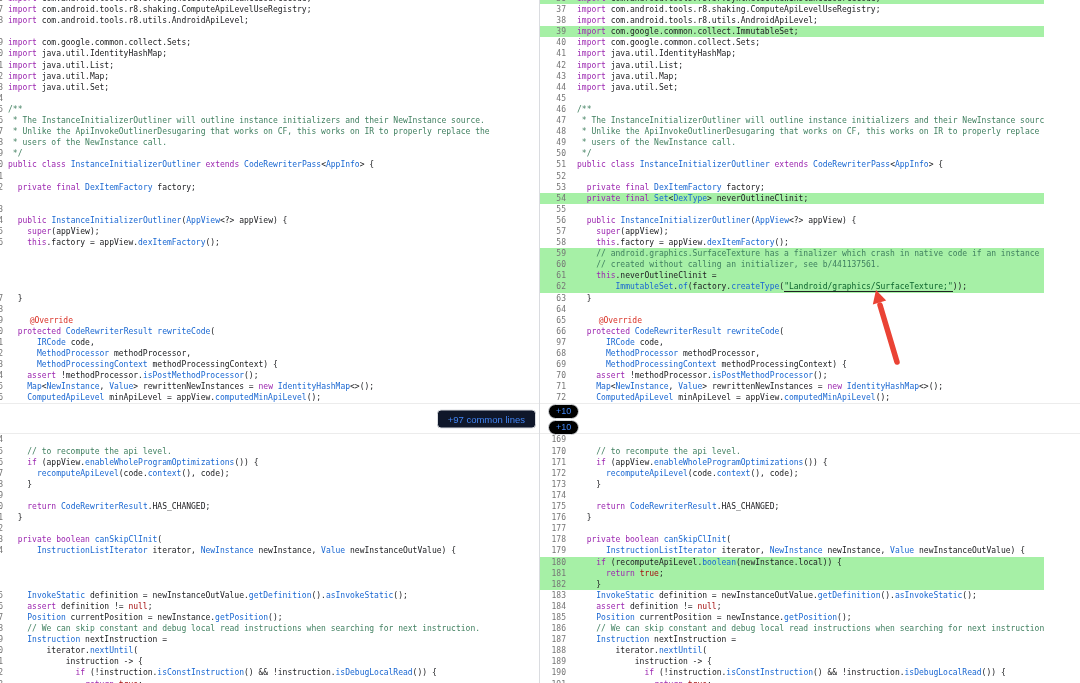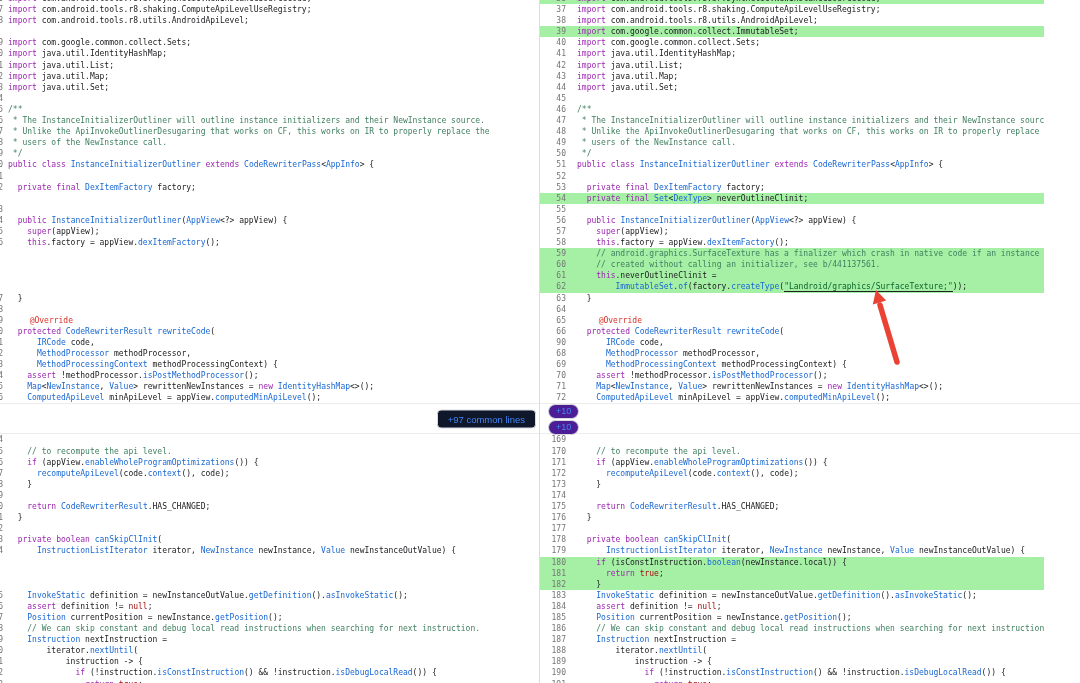--- a/index.html
+++ b/index.html
@@ -25,21 +25,21 @@
   .tok-c{color:var(--comment);}
   .tok-s,.tok-su{color:var(--string);}
   .tok-su{border-bottom:1.6px solid #202124;}
   .tok-a{color:var(--annotation);padding-left:12px;}
   .tok-l{color:var(--literal);}
   .gap{height:31px;box-sizing:border-box;position:relative;border-top:1px solid #ececec;border-bottom:1px solid #ececec;background:#fff;}
   .chip-common{position:absolute;right:3px;top:50%;transform:translateY(-50%);
     font:9.5px "Liberation Sans",sans-serif;color:var(--chip-text);background:#0f172a;
     border:1px solid #dadce0;border-radius:4px;padding:3px 10px;white-space:nowrap;cursor:pointer;}
   .gap-right{display:flex;flex-direction:column;align-items:flex-start;gap:1px;padding-left:8px;}
-  .chip-expand{font:9px "Liberation Sans",sans-serif;color:var(--chip-text);background:#4c1d95;
+  .chip-expand{font:9px "Liberation Sans",sans-serif;color:var(--chip-text);background:#000000;
     border:1px solid #dadce0;border-radius:8px;padding:1px 7px;margin:0;cursor:pointer;line-height:11px;}
   .arrow-layer{position:absolute;inset:0;width:1080px;height:683px;pointer-events:none;}
 </style>
 </head>
 <body>
 
 <div class="screen">
   <div class="diff">
 
     <div class="pane pane-left">
@@ -138,21 +138,21 @@
           <div class="row"><span class="gutter">57</span><span class="code"><span class="tok-p">    </span><span class="tok-k">super</span><span class="tok-p">(appView);</span></span></div>
           <div class="row"><span class="gutter">58</span><span class="code"><span class="tok-p">    </span><span class="tok-k">this</span><span class="tok-p">.factory = appView.</span><span class="tok-t">dexItemFactory</span><span class="tok-p">();</span></span></div>
           <div class="row hl"><span class="gutter">59</span><span class="code"><span class="tok-p">    </span><span class="tok-c">// android.graphics.SurfaceTexture has a finalizer which crash in native code if an instance is</span></span></div>
           <div class="row hl"><span class="gutter">60</span><span class="code"><span class="tok-p">    </span><span class="tok-c">// created without calling an initializer, see b/441137561.</span></span></div>
           <div class="row hl"><span class="gutter">61</span><span class="code"><span class="tok-p">    </span><span class="tok-k">this</span><span class="tok-p">.neverOutlineClinit =</span></span></div>
           <div class="row hl"><span class="gutter">62</span><span class="code"><span class="tok-p">        </span><span class="tok-t">ImmutableSet</span><span class="tok-p">.</span><span class="tok-t">of</span><span class="tok-p">(factory.</span><span class="tok-t">createType</span><span class="tok-p">(</span><span class="tok-su">"Landroid/graphics/SurfaceTexture;"</span><span class="tok-p">));</span></span></div>
           <div class="row"><span class="gutter">63</span><span class="code"><span class="tok-p">  }</span></span></div>
           <div class="row"><span class="gutter">64</span><span class="code"></span></div>
           <div class="row"><span class="gutter">65</span><span class="code"><span class="tok-p">  </span><span class="tok-a">@Override</span></span></div>
           <div class="row"><span class="gutter">66</span><span class="code"><span class="tok-p">  </span><span class="tok-k">protected</span><span class="tok-p"> </span><span class="tok-t">CodeRewriterResult</span><span class="tok-p"> </span><span class="tok-t">rewriteCode</span><span class="tok-p">(</span></span></div>
-          <div class="row"><span class="gutter">90</span><span class="code"><span class="tok-p">      </span><span class="tok-t">IRCode</span><span class="tok-p"> code,</span></span></div>
+          <div class="row"><span class="gutter">97</span><span class="code"><span class="tok-p">      </span><span class="tok-t">IRCode</span><span class="tok-p"> code,</span></span></div>
           <div class="row"><span class="gutter">68</span><span class="code"><span class="tok-p">      </span><span class="tok-t">MethodProcessor</span><span class="tok-p"> methodProcessor,</span></span></div>
           <div class="row"><span class="gutter">69</span><span class="code"><span class="tok-p">      </span><span class="tok-t">MethodProcessingContext</span><span class="tok-p"> methodProcessingContext) {</span></span></div>
           <div class="row"><span class="gutter">70</span><span class="code"><span class="tok-p">    </span><span class="tok-k">assert</span><span class="tok-p"> !methodProcessor.</span><span class="tok-t">isPostMethodProcessor</span><span class="tok-p">();</span></span></div>
           <div class="row"><span class="gutter">71</span><span class="code"><span class="tok-p">    </span><span class="tok-t">Map</span><span class="tok-p">&lt;</span><span class="tok-t">NewInstance</span><span class="tok-p">, </span><span class="tok-t">Value</span><span class="tok-p">&gt; rewrittenNewInstances = </span><span class="tok-k">new</span><span class="tok-p"> </span><span class="tok-t">IdentityHashMap</span><span class="tok-p">&lt;&gt;();</span></span></div>
           <div class="row"><span class="gutter">72</span><span class="code"><span class="tok-p">    </span><span class="tok-t">ComputedApiLevel</span><span class="tok-p"> minApiLevel = appView.</span><span class="tok-t">computedMinApiLevel</span><span class="tok-p">();</span></span></div>
         </div>
       <div class="gap gap-right">
         <button class="chip-expand">+10</button>
         <button class="chip-expand">+10</button>
       </div>
@@ -161,21 +161,21 @@
           <div class="row"><span class="gutter">170</span><span class="code"><span class="tok-p">    </span><span class="tok-c">// to recompute the api level.</span></span></div>
           <div class="row"><span class="gutter">171</span><span class="code"><span class="tok-p">    </span><span class="tok-k">if</span><span class="tok-p"> (appView.</span><span class="tok-t">enableWholeProgramOptimizations</span><span class="tok-p">()) {</span></span></div>
           <div class="row"><span class="gutter">172</span><span class="code"><span class="tok-p">      </span><span class="tok-t">recomputeApiLevel</span><span class="tok-p">(code.</span><span class="tok-t">context</span><span class="tok-p">(), code);</span></span></div>
           <div class="row"><span class="gutter">173</span><span class="code"><span class="tok-p">    }</span></span></div>
           <div class="row"><span class="gutter">174</span><span class="code"></span></div>
           <div class="row"><span class="gutter">175</span><span class="code"><span class="tok-p">    </span><span class="tok-k">return</span><span class="tok-p"> </span><span class="tok-t">CodeRewriterResult</span><span class="tok-p">.HAS_CHANGED;</span></span></div>
           <div class="row"><span class="gutter">176</span><span class="code"><span class="tok-p">  }</span></span></div>
           <div class="row"><span class="gutter">177</span><span class="code"></span></div>
           <div class="row"><span class="gutter">178</span><span class="code"><span class="tok-p">  </span><span class="tok-k">private</span><span class="tok-p"> </span><span class="tok-k">boolean</span><span class="tok-p"> </span><span class="tok-t">canSkipClInit</span><span class="tok-p">(</span></span></div>
           <div class="row"><span class="gutter">179</span><span class="code"><span class="tok-p">      </span><span class="tok-t">InstructionListIterator</span><span class="tok-p"> iterator, </span><span class="tok-t">NewInstance</span><span class="tok-p"> newInstance, </span><span class="tok-t">Value</span><span class="tok-p"> newInstanceOutValue) {</span></span></div>
-          <div class="row hl"><span class="gutter">180</span><span class="code"><span class="tok-p">    </span><span class="tok-k">if</span><span class="tok-p"> (isConstInstruction.</span><span class="tok-t">boolean</span><span class="tok-p">(newInstance.local)) {</span></span></div>
+          <div class="row hl"><span class="gutter">180</span><span class="code"><span class="tok-p">    </span><span class="tok-k">if</span><span class="tok-p"> (recomputeApiLevel.</span><span class="tok-t">boolean</span><span class="tok-p">(newInstance.local)) {</span></span></div>
           <div class="row hl"><span class="gutter">181</span><span class="code"><span class="tok-p">      </span><span class="tok-k">return</span><span class="tok-p"> </span><span class="tok-l">true</span><span class="tok-p">;</span></span></div>
           <div class="row hl"><span class="gutter">182</span><span class="code"><span class="tok-p">    }</span></span></div>
           <div class="row"><span class="gutter">183</span><span class="code"><span class="tok-p">    </span><span class="tok-t">InvokeStatic</span><span class="tok-p"> definition = newInstanceOutValue.</span><span class="tok-t">getDefinition</span><span class="tok-p">().</span><span class="tok-t">asInvokeStatic</span><span class="tok-p">();</span></span></div>
           <div class="row"><span class="gutter">184</span><span class="code"><span class="tok-p">    </span><span class="tok-k">assert</span><span class="tok-p"> definition != </span><span class="tok-l">null</span><span class="tok-p">;</span></span></div>
           <div class="row"><span class="gutter">185</span><span class="code"><span class="tok-p">    </span><span class="tok-t">Position</span><span class="tok-p"> currentPosition = newInstance.</span><span class="tok-t">getPosition</span><span class="tok-p">();</span></span></div>
           <div class="row"><span class="gutter">186</span><span class="code"><span class="tok-p">    </span><span class="tok-c">// We can skip constant and debug local read instructions when searching for next instruction.</span></span></div>
           <div class="row"><span class="gutter">187</span><span class="code"><span class="tok-p">    </span><span class="tok-t">Instruction</span><span class="tok-p"> nextInstruction =</span></span></div>
           <div class="row"><span class="gutter">188</span><span class="code"><span class="tok-p">        iterator.</span><span class="tok-t">nextUntil</span><span class="tok-p">(</span></span></div>
           <div class="row"><span class="gutter">189</span><span class="code"><span class="tok-p">            instruction -&gt; {</span></span></div>
           <div class="row"><span class="gutter">190</span><span class="code"><span class="tok-p">              </span><span class="tok-k">if</span><span class="tok-p"> (!instruction.</span><span class="tok-t">isConstInstruction</span><span class="tok-p">() &amp;&amp; !instruction.</span><span class="tok-t">isDebugLocalRead</span><span class="tok-p">()) {</span></span></div>

